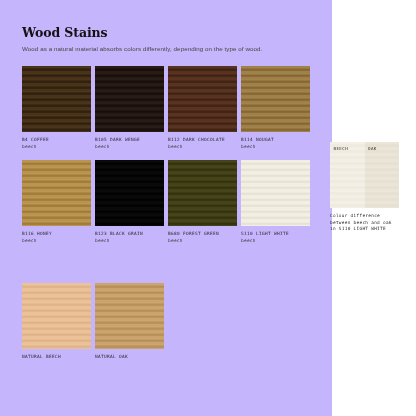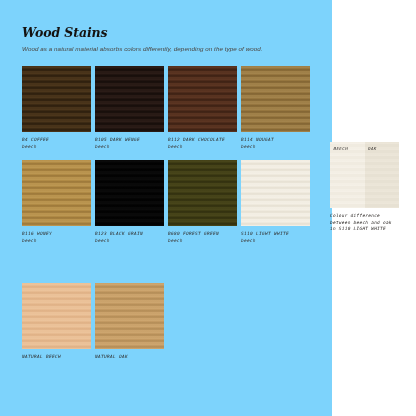--- a/index.html
+++ b/index.html
@@ -12,22 +12,21 @@
     width: 416px;
     height: 416px;
     overflow: hidden;
     font-family: "DejaVu Sans Mono", monospace;
     color: #231f1c;
   }
   .page {
     position: relative;
     width: 332px;
     height: 416px;
-    background: #7dd3fc;
-    font-style: italic;
+    background: #c4b5fd;
   }
 
   
   .header {
     position: absolute;
     left: 22px;
     top: 26px;
     width: 380px;
   }
   .title {

